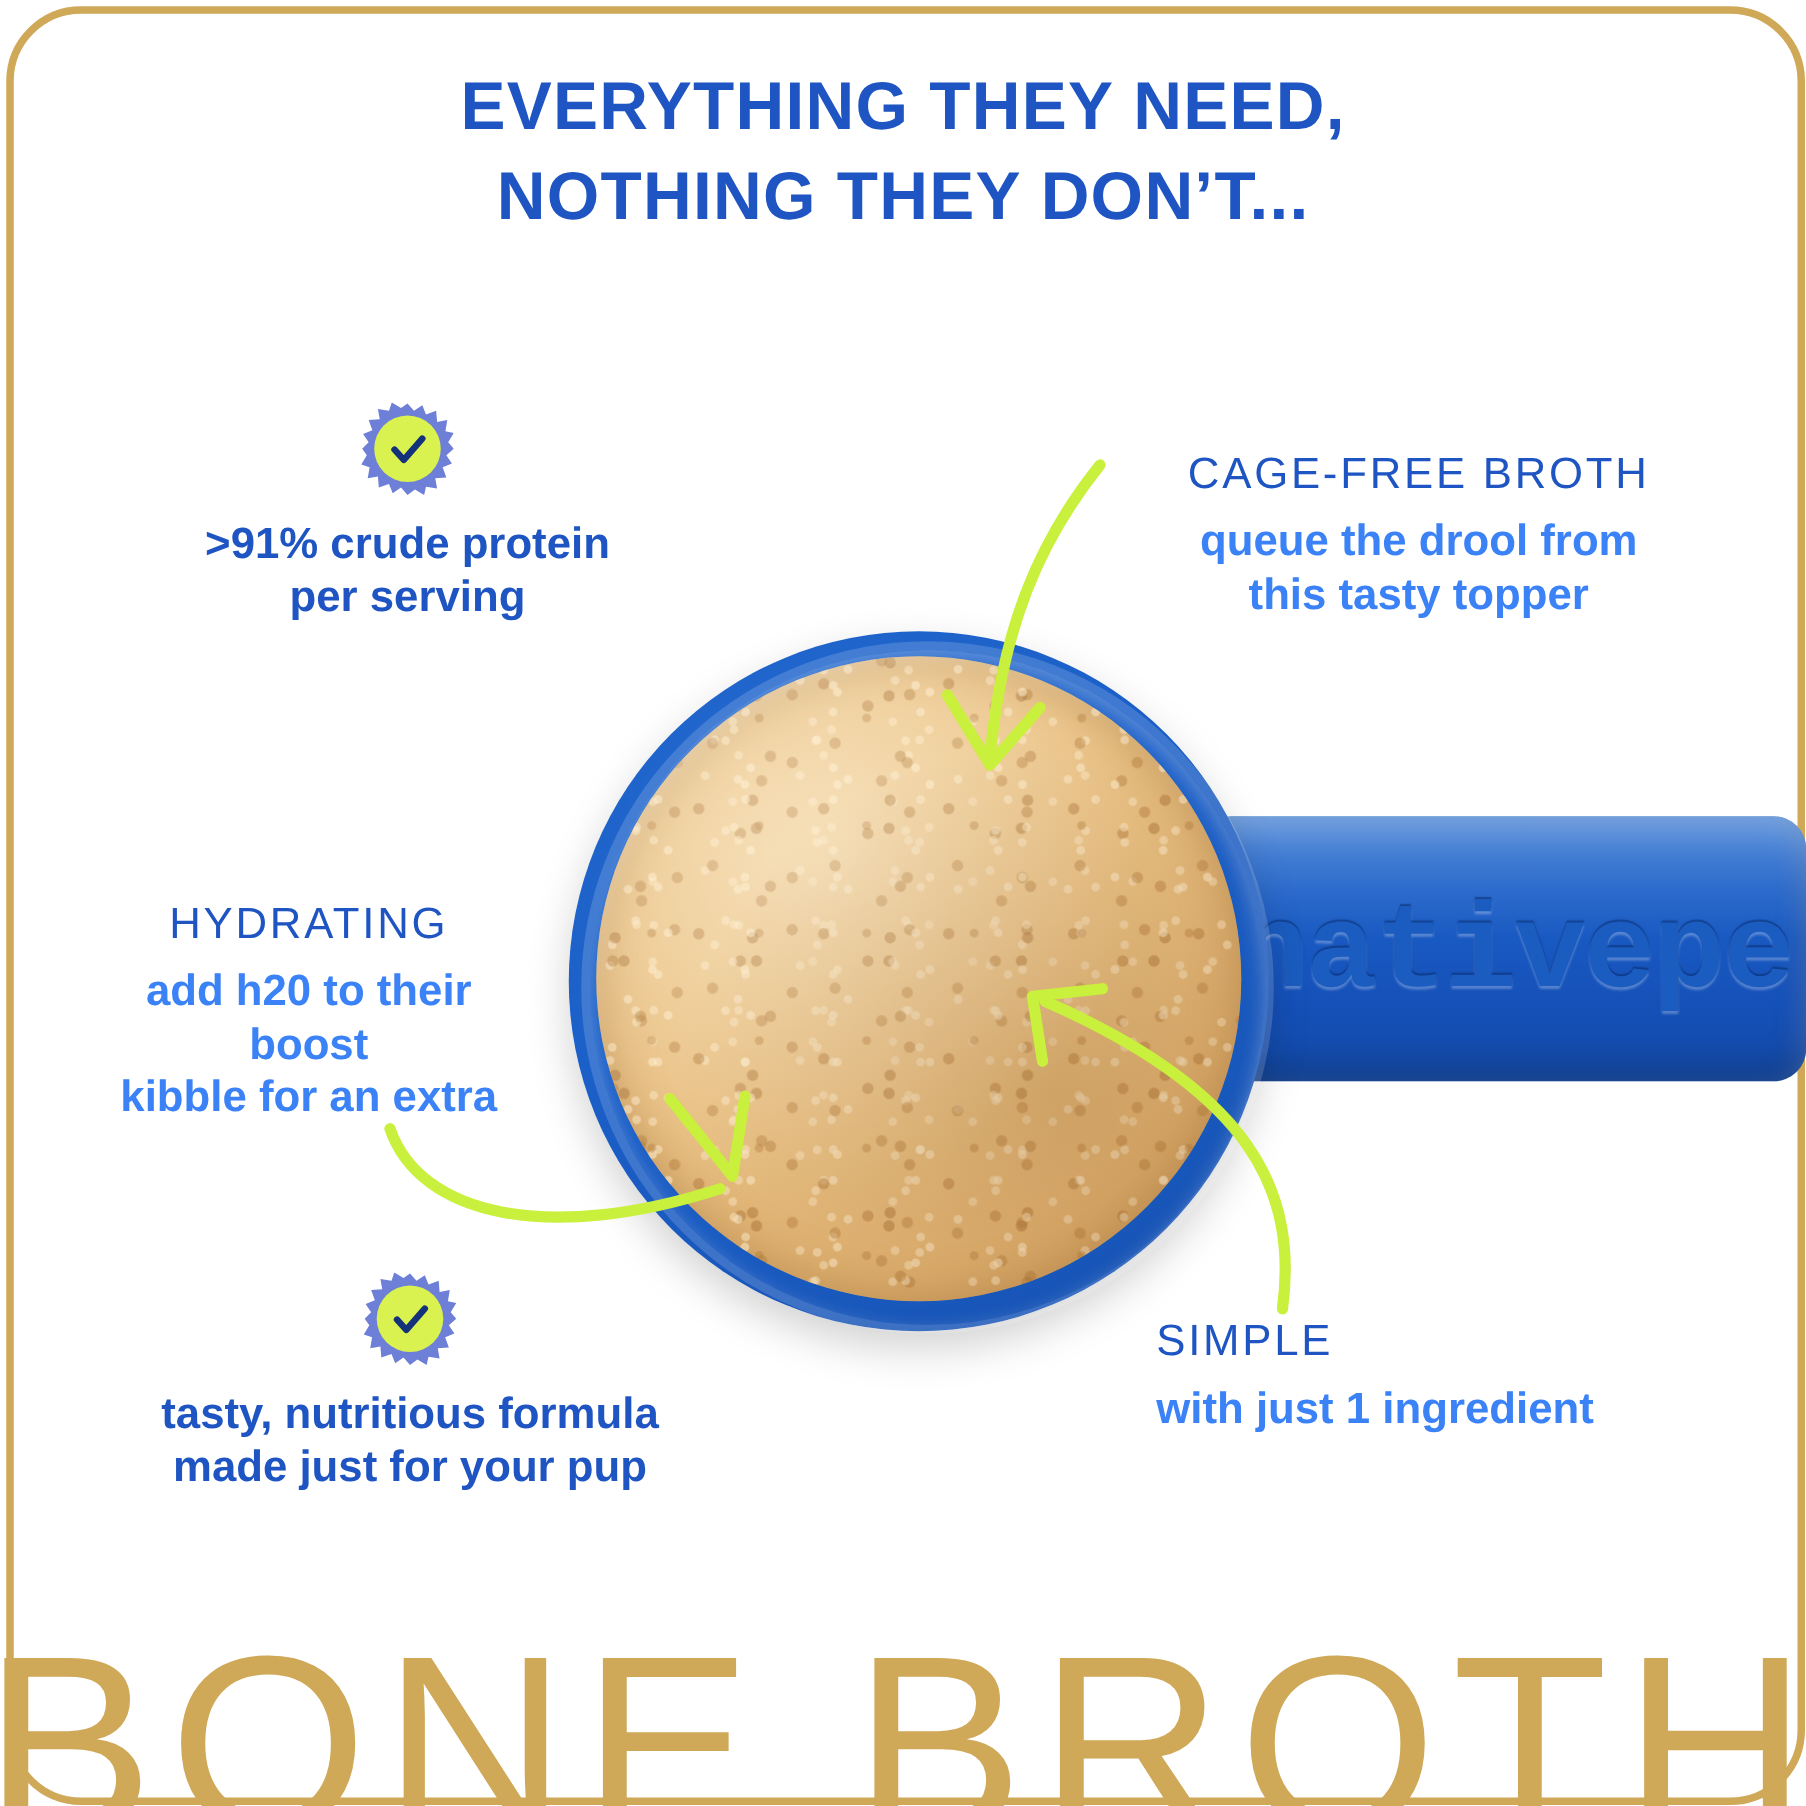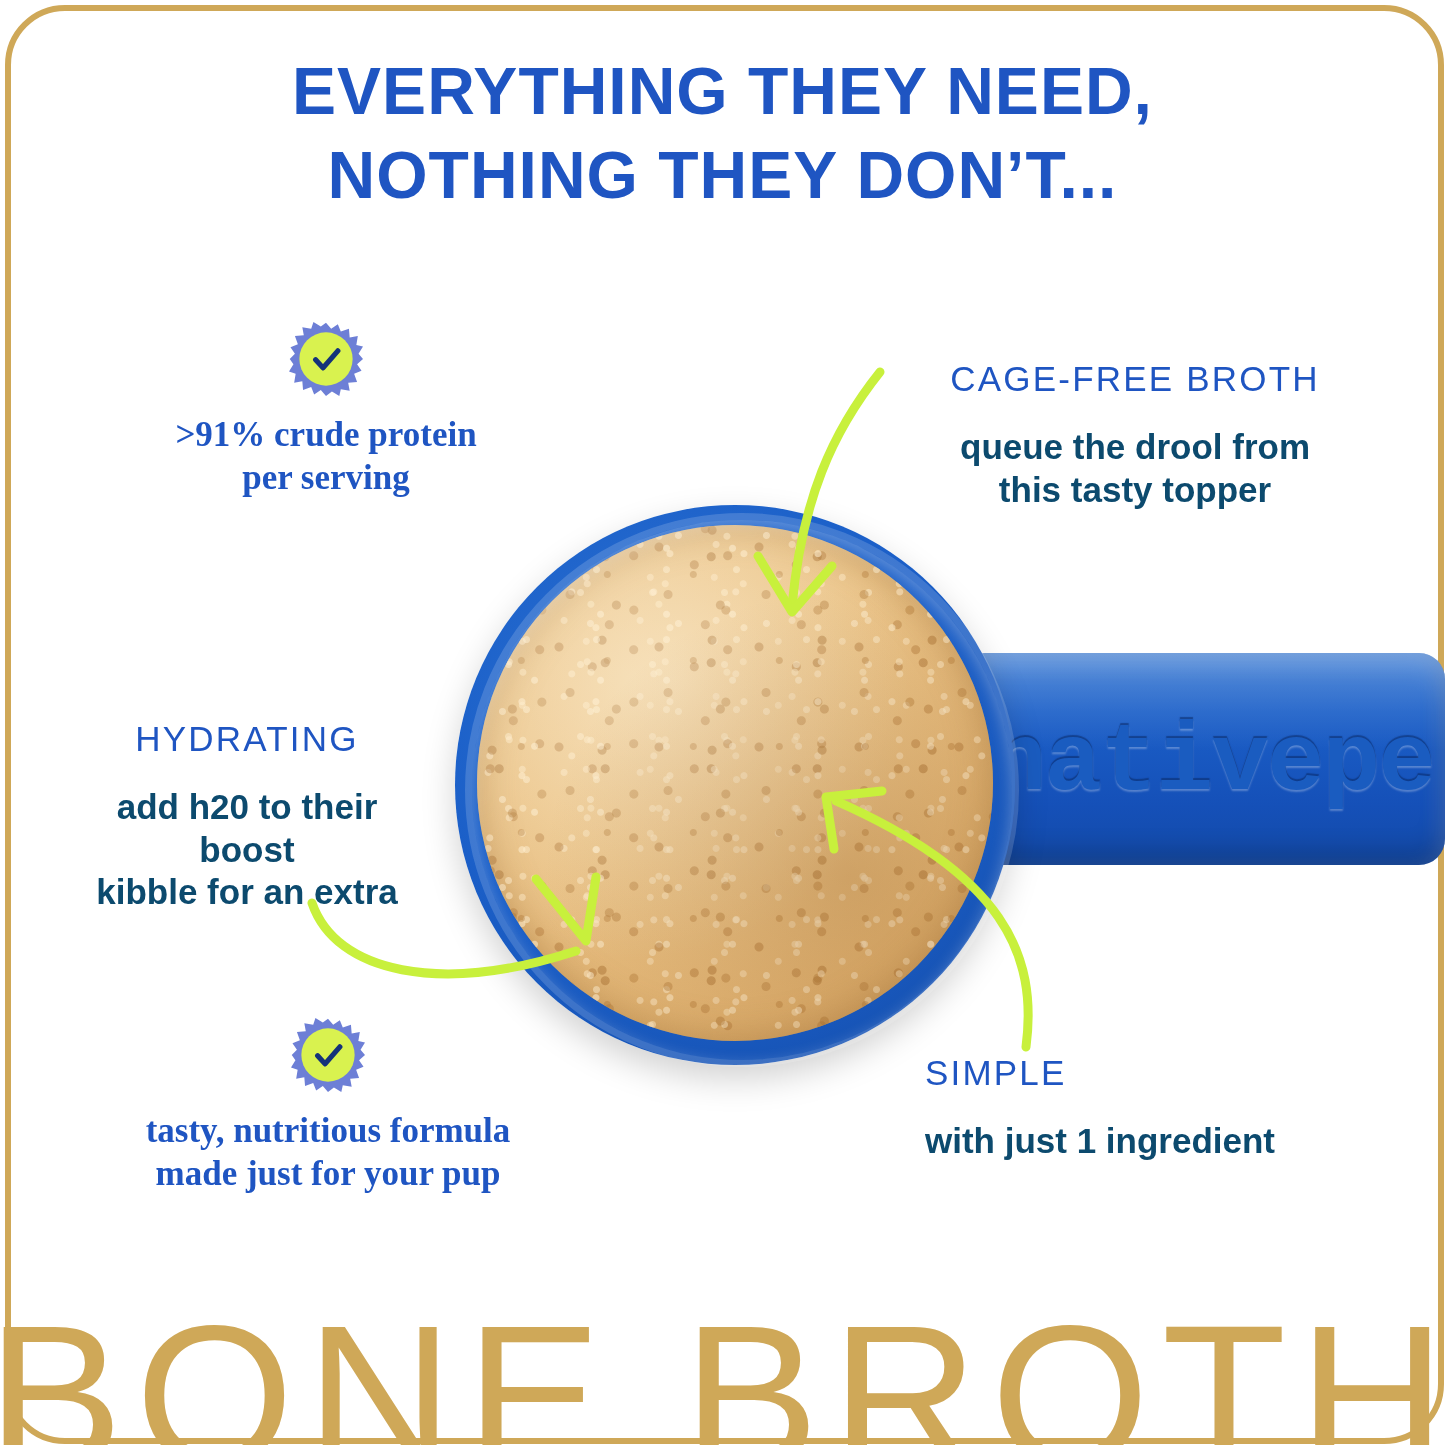--- a/index.html
+++ b/index.html
@@ -39,50 +39,50 @@
   }
 
   
   #headline {
     position: absolute;
     left: 0;
     top: 58px;
     width: 1445px;
     text-align: center;
     color: #1f55c2;
-    font-size: 66px;
+    font-size: 54px;
     line-height: 1.0;
     font-weight: 700;
     letter-spacing: 1px;
     font-family: "Liberation Sans", sans-serif;
   }
   #headline .hl-line { display: block; white-space: nowrap; }
   #headline .hl2 { margin-top: 18px; }
 
   
   .callout { position: absolute; }
   .callout .c-head {
     color: #1f55c2;
     font-size: 35px;
     letter-spacing: 2.2px;
     font-weight: 400;
     line-height: 1.2;
     white-space: nowrap;
   }
   .callout .c-body {
-    color: #0c4a6e;
+    color: #3b82f6;
     font-size: 35px;
     font-weight: 700;
     line-height: 1.22;
-    margin-top: 26px;
+    margin-top: 12px;
   }
   .callout .c-body span { display: block; white-space: nowrap; }
 
   
-  .badge-block { position: absolute; text-align: center; font-family: Liberation Serif, serif; }
+  .badge-block { position: absolute; text-align: center; }
   .badge-block .b-text {
     color: #1f55c2;
     font-size: 35px;
     font-weight: 700;
     line-height: 1.22;
     margin-top: 18px;
   }
   .badge-block .b-text span { display: block; white-space: nowrap; }
 
   .starburst {

